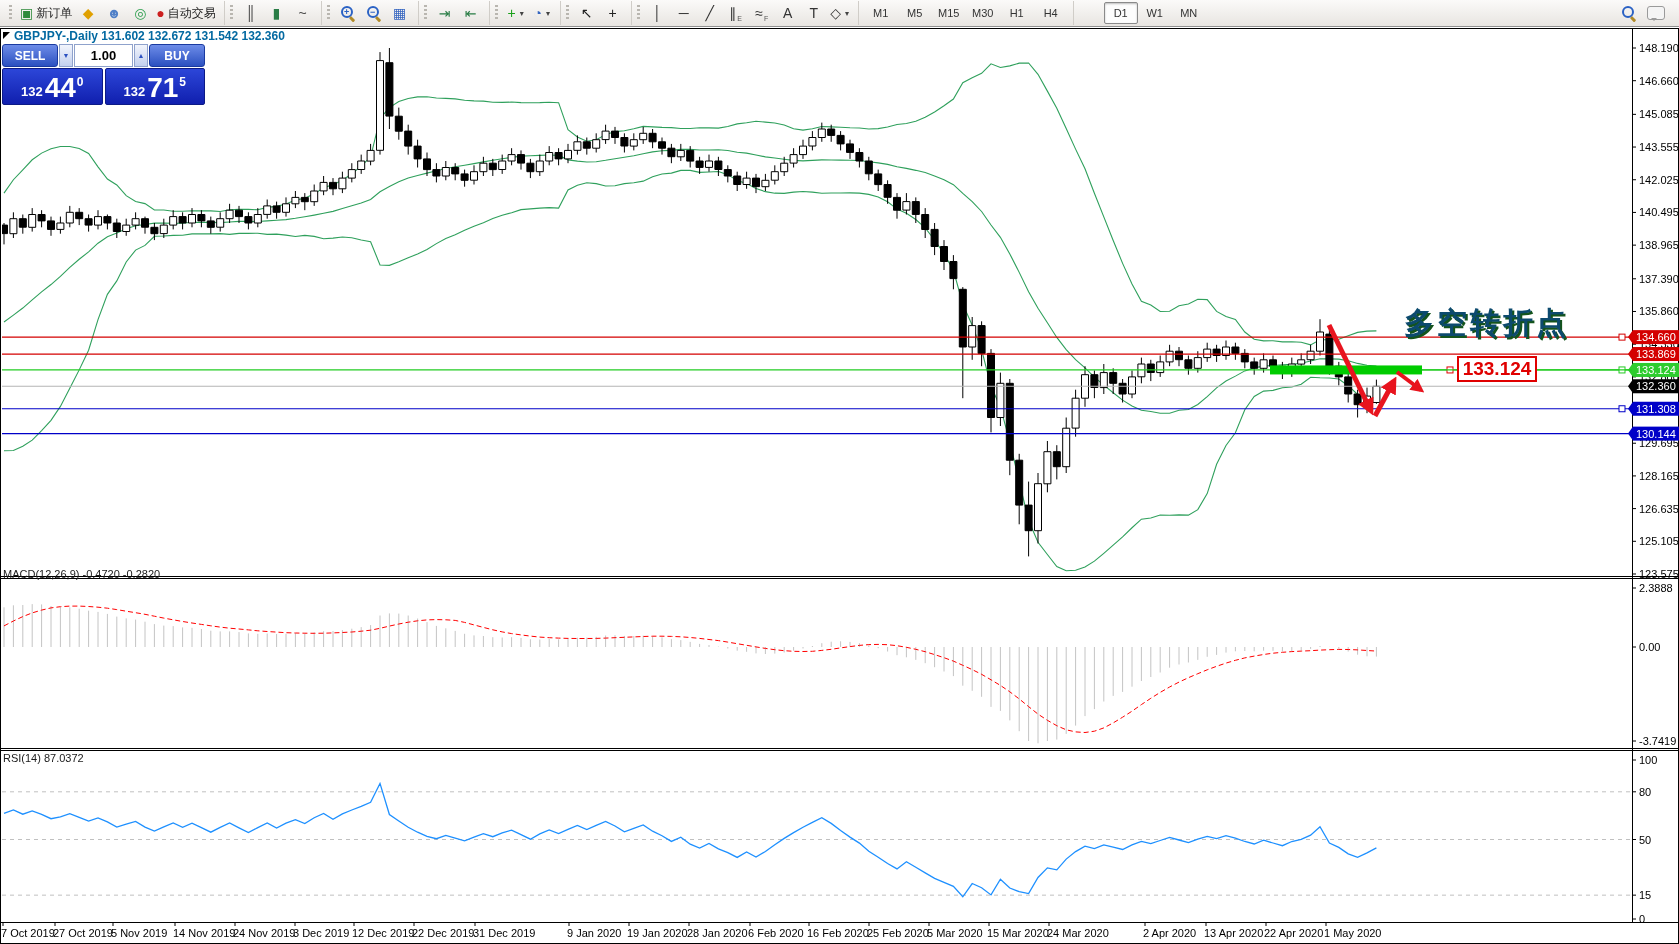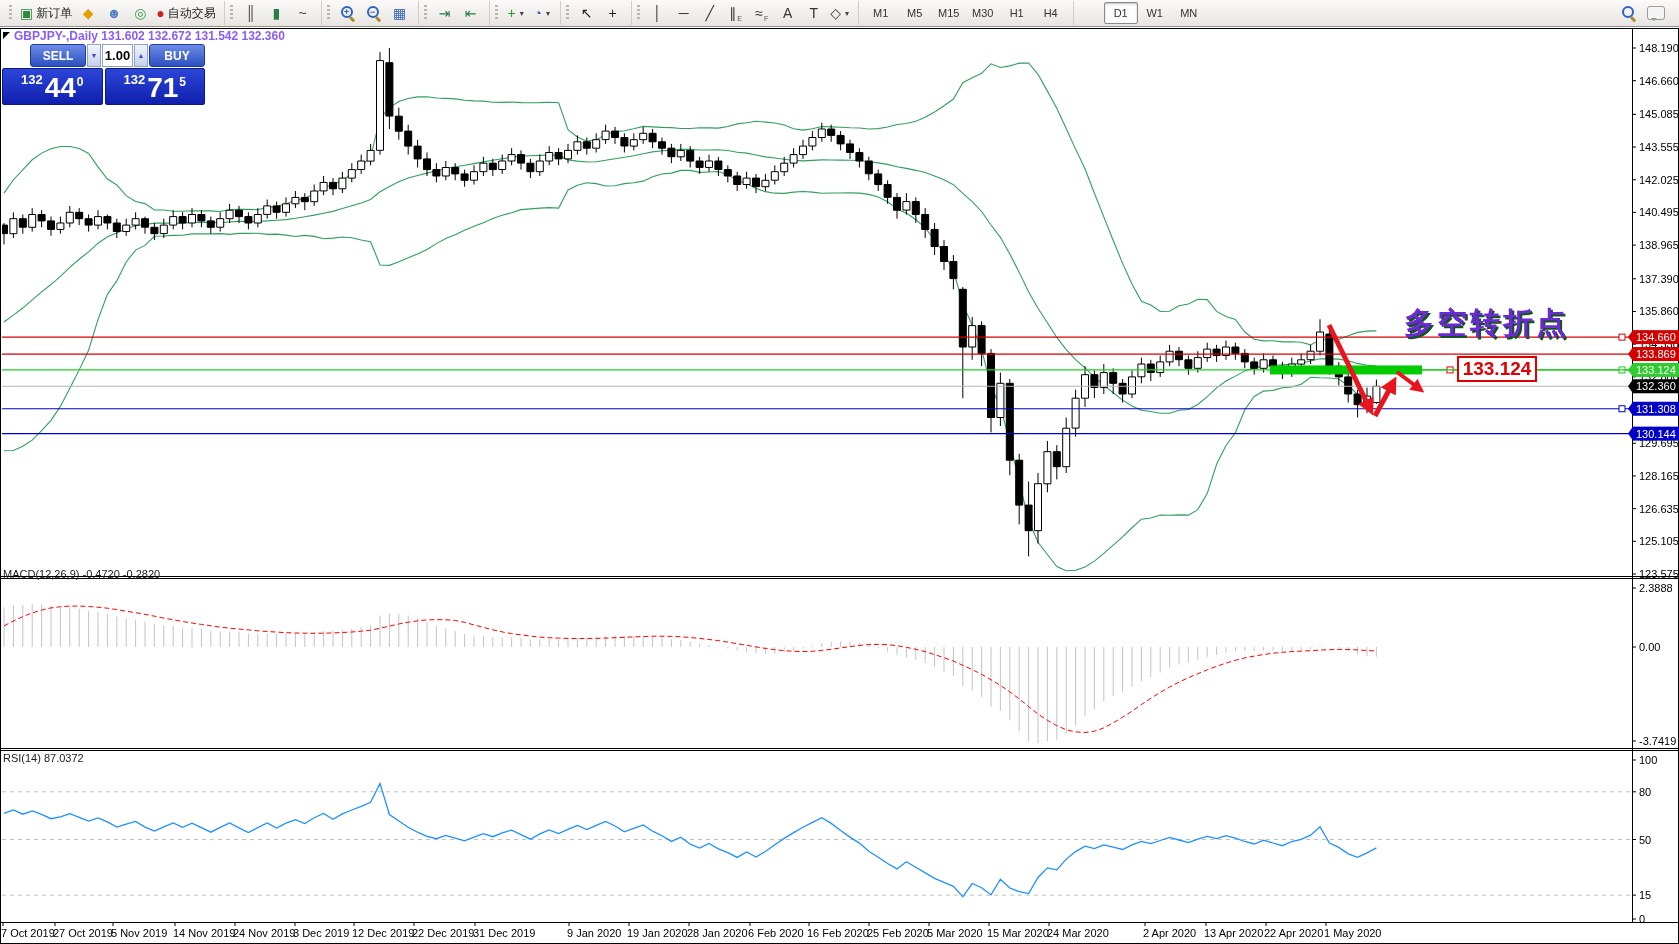--- a/index.html
+++ b/index.html
@@ -24,43 +24,43 @@
   .tb-right{margin-left:auto;display:flex;align-items:center;gap:10px;margin-right:10px;}
   .mag{position:relative;width:16px;height:16px;display:inline-block;}
   .mag i{position:absolute;left:1px;top:1px;width:8px;height:8px;border:2px solid #2b62c4;
     border-radius:50%;font-style:normal;font-size:9px;line-height:8px;text-align:center;color:#2b62c4;font-weight:bold;}
   .mag b{position:absolute;left:11px;top:11px;width:6px;height:2.5px;background:#b08a28;
     transform:rotate(45deg);transform-origin:0 0;border-radius:1px;}
   .bubble{position:relative;width:16px;height:12px;border:1.5px solid #9a9a9a;border-radius:3px;background:#f4f4f4;}
   .bubble::after{content:"";position:absolute;left:3px;bottom:-5px;border:3px solid transparent;border-top-color:#9a9a9a;}
   
   #chart{position:absolute;left:0;top:0;z-index:5;}
-  .chart-title{position:absolute;left:14px;top:29px;z-index:20;font-size:12px;font-weight:bold;color:#8b5cf6;}
+  .chart-title{position:absolute;left:14px;top:29px;z-index:20;font-size:12px;font-weight:bold;color:#0369a1;}
   .chart-tri{position:absolute;left:3px;top:32px;z-index:20;width:0;height:0;
     border-left:7px solid #000;border-bottom:7px solid transparent;}
   
   .trade-panel{position:absolute;left:2px;top:44px;width:203px;z-index:25;font-weight:bold;}
-  .tp-row1{display:flex;height:23px;gap:1px;padding-left:28px;}
+  .tp-row1{display:flex;height:23px;gap:1px;}
   .tp-btn{flex:0 0 56px;display:flex;align-items:center;justify-content:center;color:#fff;
     font-size:12px;background:linear-gradient(#6d8ce8,#2b50c0);border:1px solid #1a3aa0;
     border-radius:3px;box-sizing:border-box;}
   .tp-spin{flex:0 0 14px;display:flex;align-items:center;justify-content:center;
     background:linear-gradient(#f2f5fc,#c3d0ee);border:1px solid #8fa2cc;color:#2b50c0;
     font-size:7px;box-sizing:border-box;}
   .tp-qty{flex:1;background:#fff;border:1px solid #8fa2cc;color:#000;font-size:13px;
     display:flex;align-items:center;justify-content:center;box-sizing:border-box;text-align:right;}
   .tp-row2{display:flex;height:37px;gap:2px;margin-top:1px;}
   .tp-price{flex:1;background:linear-gradient(#2c46d8,#101fae);border:1px solid #0c1a86;border-radius:2px;
     color:#fff;display:flex;align-items:flex-end;justify-content:center;padding-bottom:3px;box-sizing:border-box;}
-  .tp-price .pre{font-size:13px;margin-right:2px;margin-bottom:14px;}
+  .tp-price .pre{font-size:13px;margin-right:2px;margin-bottom:2px;}
   .tp-price .big{font-size:28px;line-height:26px;}
   .tp-price .sup{font-size:12px;margin-left:1px;margin-bottom:12px;}
   
   .cn-note{position:absolute;left:1404px;top:303px;z-index:22;font-size:30px;font-weight:bold;
-    letter-spacing:3px;color:#6d28d9;text-shadow:2px 2px 0 #14541c;white-space:nowrap;}
+    letter-spacing:3px;color:#0c4a6e;text-shadow:2px 2px 0 #14541c;white-space:nowrap;}
   .price-tag{position:absolute;left:1457px;top:356px;width:76px;height:22px;z-index:22;
     border:2px solid #e00000;background:#fff;color:#e00000;font-size:19px;font-weight:bold;
     display:flex;align-items:center;justify-content:center;}
   .macd-label,.rsi-label{position:absolute;left:3px;z-index:20;font-size:11px;color:#1a1a1a;}
   .macd-label{top:568px;}
   .rsi-label{top:752px;}
 </style>
 </head>
 <body>
 

